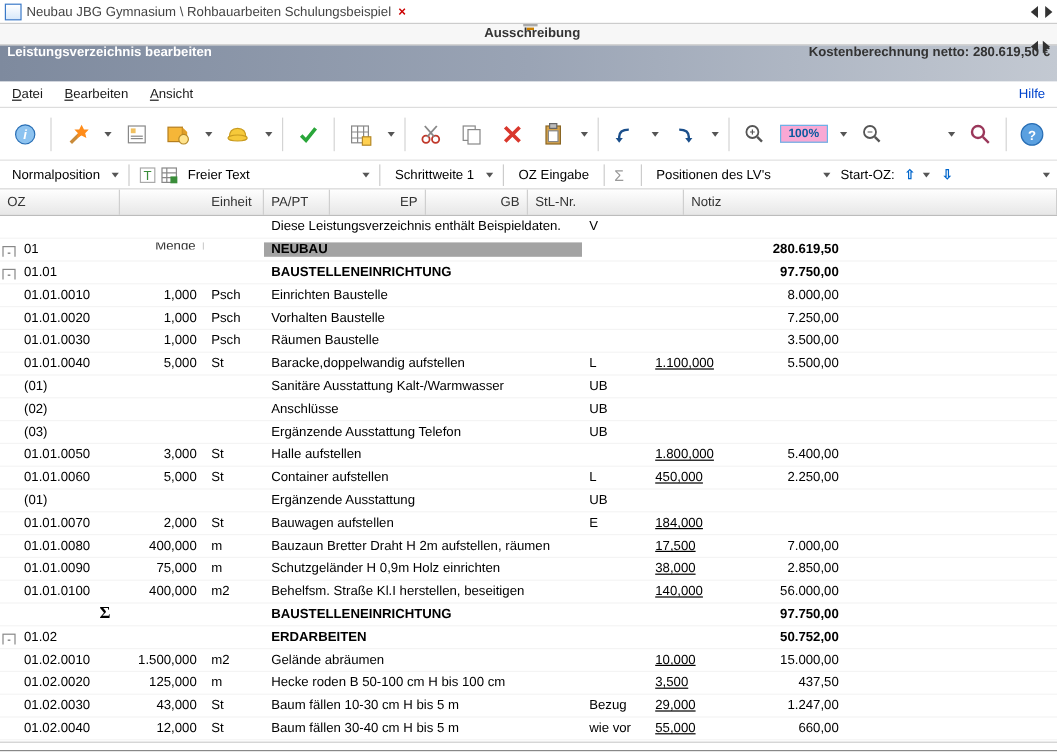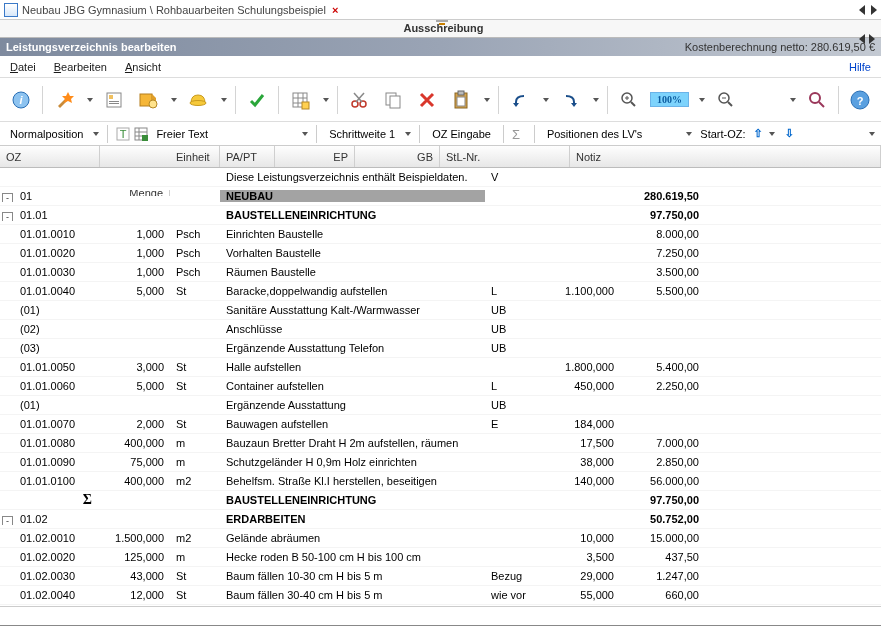--- a/index.html
+++ b/index.html
@@ -12,34 +12,34 @@
 .title-nav { margin-left: auto; display: flex; gap: 6px; font-size: 12px; color: #333; }
 .tri-l,.tri-r { width: 0;height:0;border-top:5px solid transparent;border-bottom:5px solid transparent; }
 .tri-l{border-right:6px solid #333;} .tri-r{border-left:6px solid #333;}
 
 .subtab-row { height:18px; display:flex; align-items:center; border-bottom:1px solid #bbb; padding-left:6px; background:#f7f7f7;flex-direction:column; }
 .subtab-icon{ width:12px;height:12px;background:#fff;border:1px solid #a9a9a9;margin-right:4px; position:relative; }
 .subtab-icon::before{content:'';position:absolute;inset:2px;border:1px solid #c97f00;}
 .subtab-label{ font-weight:bold;color:#333; }
 .subtab-nav{ margin-left:auto; display:flex; gap:4px; padding-right:6px; }
 
-.header-bar{ height:18px; background:linear-gradient(to right,#7e8a9e,#9aa4b5,#c3c9d2); display:flex; align-items:center; padding:0 6px; color:#fff;}
+.header-bar{ height:30px; background:linear-gradient(to right,#7e8a9e,#9aa4b5,#c3c9d2); display:flex; align-items:flex-start; padding:0 6px; color:#fff;}
 .header-title{ font-weight:bold; }
-.header-right{ margin-left:auto; color:#333; font-weight:normal; }
+.header-right{ margin-left:auto; color:#333; font-weight:bold; }
 
 .menu-row{ height:22px; display:flex; align-items:center; gap:18px; padding:0 10px; border-bottom:1px solid #ddd; background:#fff; }
 .menu-item{ color:#1a1a1a; cursor:pointer; }
 .menu-item u{text-decoration:underline;}
 .hilfe{ margin-left:auto; color:#0044cc; }
 
 .toolbar{ height:44px; display:flex; align-items:center; gap:8px; padding:0 8px; border-bottom:1px solid #ddd; background:#fff; }
 .tbtn{ width:26px;height:26px; display:flex;align-items:center;justify-content:center; border-radius:3px; cursor:pointer; position:relative;}
 .dd-arrow{ width:0;height:0;border-left:3px solid transparent;border-right:3px solid transparent;border-top:4px solid #555; margin-left:2px;}
 .sep{ width:1px;height:28px;background:#d4d4d4; }
-.zoom-box{ border:1px solid #6bb3e8; background:#7dd3fc; color:#0b5a9e; font-weight:bold; padding:1px 6px; font-size:10px;font-family:Liberation Serif, serif;}
+.zoom-box{ border:1px solid #6bb3e8; background:#f9a8d4; color:#0b5a9e; font-weight:bold; padding:1px 6px; font-size:10px;}
 
 .toolrow2{ height:24px; display:flex; align-items:center; gap:4px; padding:0 6px; border-bottom:1px solid #ccc; background:#fff;}
 .tr2-label{ padding:0 4px;}
 .tr2-sep{ width:1px; height:18px; background:#ccc; margin:0 4px;}
 .small-icon{ width:14px;height:14px; display:inline-block; }
 
 .grid-hdr{ height:22px; display:flex; background:linear-gradient(#fefefe,#e7e7e7); border-bottom:1px solid #bcbcbc; }
 .gh{ border-right:1px solid #cfcfcf; padding:3px 6px; color:#333; overflow:hidden; white-space:nowrap; display:flex; align-items:center;}
 .c-oz{width:100px;justify-content:flex-start;}
 .c-mg{width:70px;justify-content:flex-end;margin-top:44px;}
@@ -52,21 +52,21 @@
 .c-nz{flex:1;}
 
 .grid{ height: 439px; overflow:auto; border-bottom:1px solid #ccc;}
 .row{ display:flex; height:19px; align-items:center; border-bottom:1px solid #f4f4f4;}
 .cell{ padding:0 6px; overflow:hidden; white-space:nowrap; }
 .cell.oz{width:100px; position:relative; padding-left:20px;}
 .cell.mg{width:70px;text-align:right;}
 .cell.un{width:50px;}
 .cell.kt{width:265px;}
 .cell.pa{width:55px;}
-.cell.ep{width:80px;text-align:right;}
+.cell.ep{width:80px;text-align:left;text-decoration:underline;}
 .cell.gb{width:85px;text-align:right;}
 .cell.st{width:130px;}
 .cell.nz{flex:1;}
 .bold{font-weight:bold;}
 .hl{background:#a3a3a3;}
 .expander{ position:absolute; left:2px; top:3px; width:11px; height:11px; border:1px solid #888; background:#fff; display:flex; align-items:center; justify-content:center; font-size:9px; line-height:1; color:#333; cursor:pointer;}
 .sigma{ text-align:right; padding-right:8px; font-weight:bold; font-family: "Times New Roman", serif; font-size:14px;}
 
 .end-bar{ position:absolute; bottom:0; left:0; right:0; height:5px; border-top:1px solid #888;}
 

